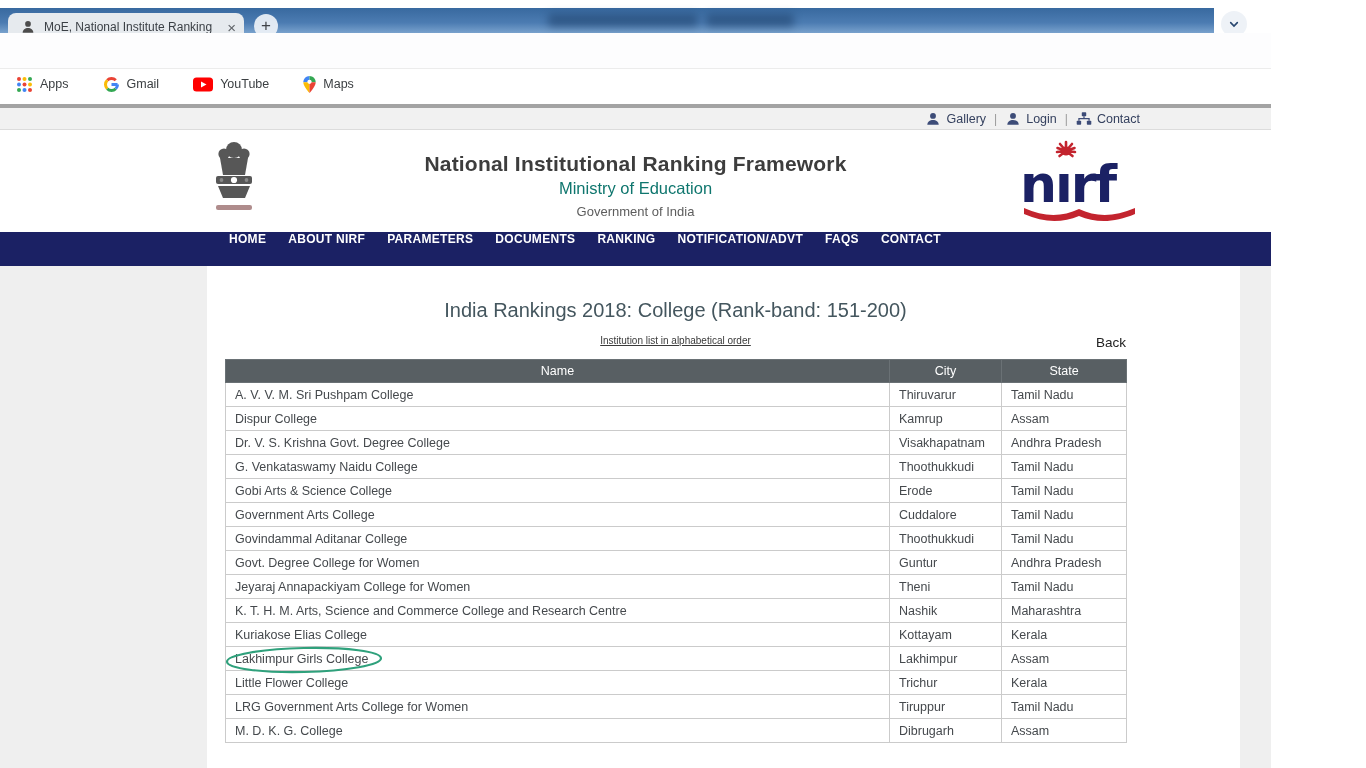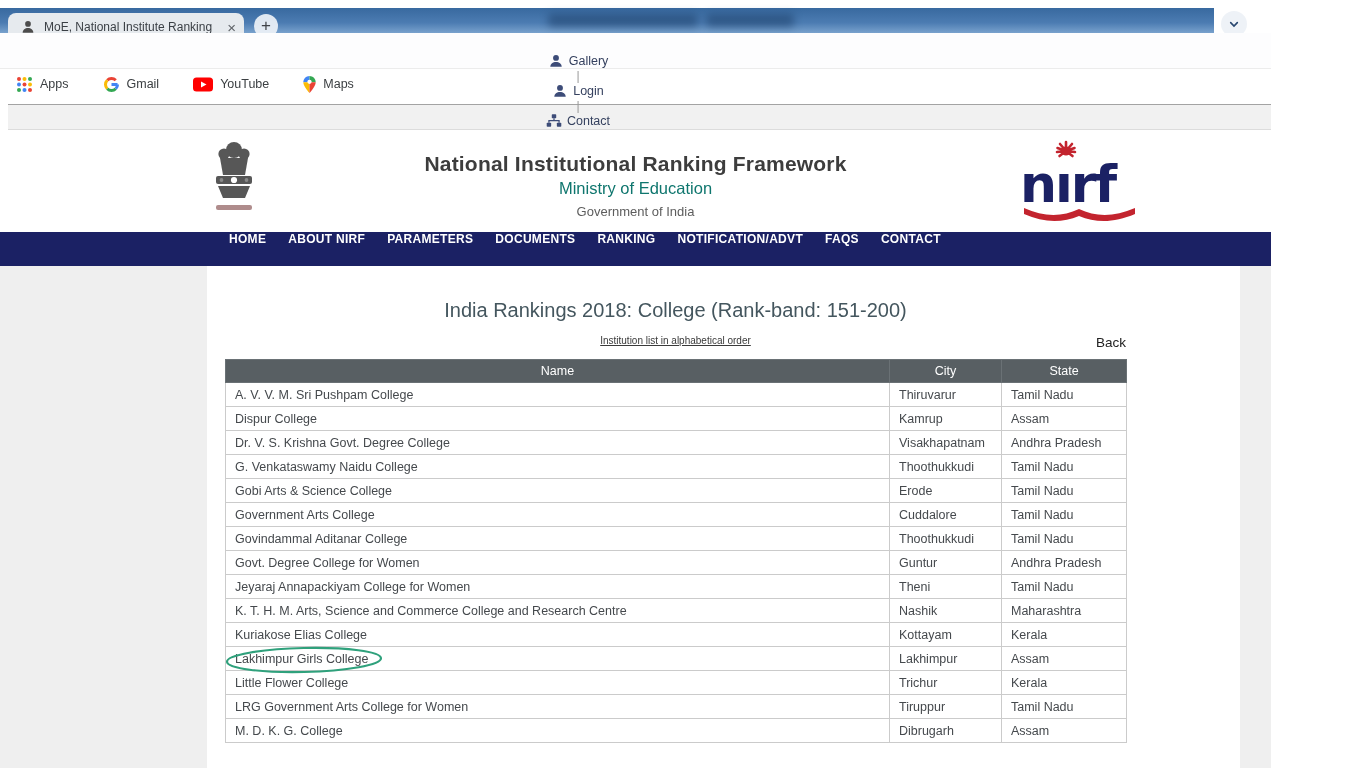--- a/index.html
+++ b/index.html
@@ -34,23 +34,23 @@
   .star-glyph { position:absolute; top:40px; font-size:19px; color:#5f6368; line-height:20px; }
 
   
   .bookmarks { position:absolute; left:0; top:69px; width:1271px; height:30px; background:#fff;
     display:flex; align-items:center; padding-left:16px; }
   .bookmark { display:flex; align-items:center; margin-right:34px; cursor:default; }
   .bookmark .bm-icon { width:17px; height:17px; margin-right:7px; display:flex; align-items:center; }
   .bookmark .bm-label { font-size:12.5px; color:#3c4043; }
 
   
-  .site-topbar { position:absolute; left:8px; top:104px; width:1271px; height:26px; background:#f1f1f1;
-    border-top:1px solid #a3a3a3; border-bottom:1px solid #dcdcdc;
-    display:flex; align-items:center; justify-content:flex-end; padding-right:131px;flex-direction:column; }
+  .site-topbar { position:absolute; left:0; top:104px; width:1271px; height:26px; background:#f1f1f1;
+    border-top:4px solid #a3a3a3; border-bottom:1px solid #dcdcdc;
+    display:flex; align-items:center; justify-content:flex-end; padding-right:131px; }
   .site-topbar a { display:flex; align-items:center; font-size:12.5px; color:#35415f; text-decoration:none; }
   .site-topbar .tb-ic { width:16px; height:16px; margin-right:5px; }
   .site-topbar .sep { color:#9a9a9a; margin:0 8px; font-size:12px; }
 
   
   .site-header { position:absolute; left:0; top:130px; width:1271px; height:102px; background:#fff; }
   .emblem { position:absolute; left:207px; top:9px; }
   .header-text { position:absolute; left:0; right:0; top:22px; text-align:center; }
   .header-text .h-title { font-size:21px; font-weight:bold; color:#3d3d3d; letter-spacing:.2px; }
   .header-text .h-sub { font-size:16.5px; color:#0f766e; margin-top:3px; }

